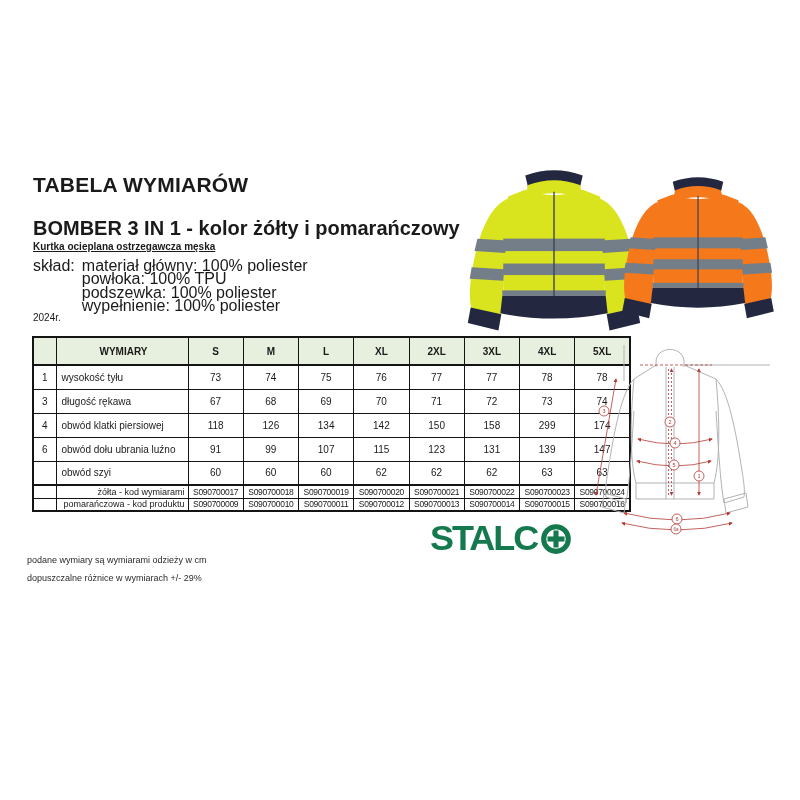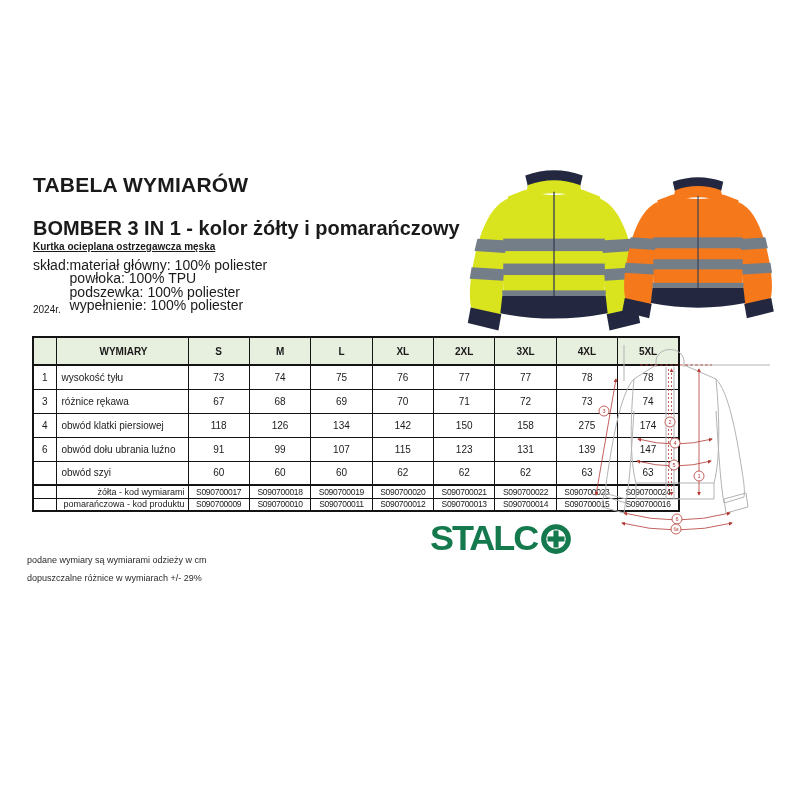--- a/index.html
+++ b/index.html
@@ -3,26 +3,26 @@
 <meta charset="utf-8">
 <style>
   * { margin:0; padding:0; box-sizing:border-box; }
   html,body { background:#ffffff; }
   body { width:800px; height:800px; font-family:"Liberation Sans", sans-serif; color:#1a1a1a; }
   .page { position:relative; width:800px; height:800px; background:#fff; overflow:hidden;border-radius:20px; }
 
   .doc-title { position:absolute; left:33px; top:173px; font-size:21px; font-weight:bold; letter-spacing:.2px; }
   .product-name { position:absolute; left:33px; top:217px; font-size:20px; font-weight:bold; }
   .product-subtitle { position:absolute; left:33px; top:241px; font-size:10px; font-weight:bold;text-decoration:underline; }
-  .composition { position:absolute; left:33px; top:259px; font-size:14px; display:flex; }
+  .composition { position:absolute; left:33px; top:259px; font-size:16px; display:flex; gap:7px; }
   .comp-lines div { line-height:13.4px; }
   .comp-label { line-height:13.4px; }
-  .year { position:absolute; left:33px; top:304px; font-size:10px; }
-
-  .size-table { position:absolute; left:32px; top:336px; width:648px; border-collapse:collapse; table-layout:fixed; font-size:10px; border:2px solid #141414; }
+  .year { position:absolute; left:33px; top:312px; font-size:10px; }
+
+  .size-table { position:absolute; left:32px; top:336px; width:599px; border-collapse:collapse; table-layout:fixed; font-size:10px; border:2px solid #141414; }
   .size-table th, .size-table td { border:1px solid #141414; text-align:center; padding:0 2px; white-space:nowrap; overflow:hidden; }
   .size-table thead th { background:#e7efdf; font-weight:bold; height:28px; border-bottom:2px solid #141414; }
   .size-table tr.data-row td { height:24px; font-weight:normal; }
   .size-table td.label, .size-table th.label { text-align:left; padding-left:5px; }
   .size-table thead th.label { text-align:center; }
   .size-table tr.code-row td { height:13px; font-size:8.5px; letter-spacing:-.3px; padding:0 1px; }
   .size-table tr.code-row td.label { text-align:right; font-size:9px; letter-spacing:0; padding-right:3px; }
   .size-table tr.code-first td { border-top:2px solid #141414; }
 
   .notes { position:absolute; left:27px; top:517px; font-size:9px; line-height:17.5px; color:#2a2a2a;margin-top:35px; }
@@ -131,40 +131,40 @@
         <td>74</td>
         <td>75</td>
         <td>76</td>
         <td>77</td>
         <td>77</td>
         <td>78</td>
         <td>78</td>
       </tr>
       <tr class="data-row">
         <td class="num">3</td>
-        <td class="label">różnice rękawa</td>
+        <td class="label">długość rękawa</td>
         <td>67</td>
         <td>68</td>
         <td>69</td>
         <td>70</td>
         <td>71</td>
         <td>72</td>
         <td>73</td>
         <td>74</td>
       </tr>
       <tr class="data-row">
         <td class="num">4</td>
         <td class="label">obwód klatki piersiowej</td>
         <td>118</td>
         <td>126</td>
         <td>134</td>
         <td>142</td>
         <td>150</td>
         <td>158</td>
-        <td>275</td>
+        <td>299</td>
         <td>174</td>
       </tr>
       <tr class="data-row">
         <td class="num">6</td>
         <td class="label">obwód dołu ubrania luźno</td>
         <td>91</td>
         <td>99</td>
         <td>107</td>
         <td>115</td>
         <td>123</td>

